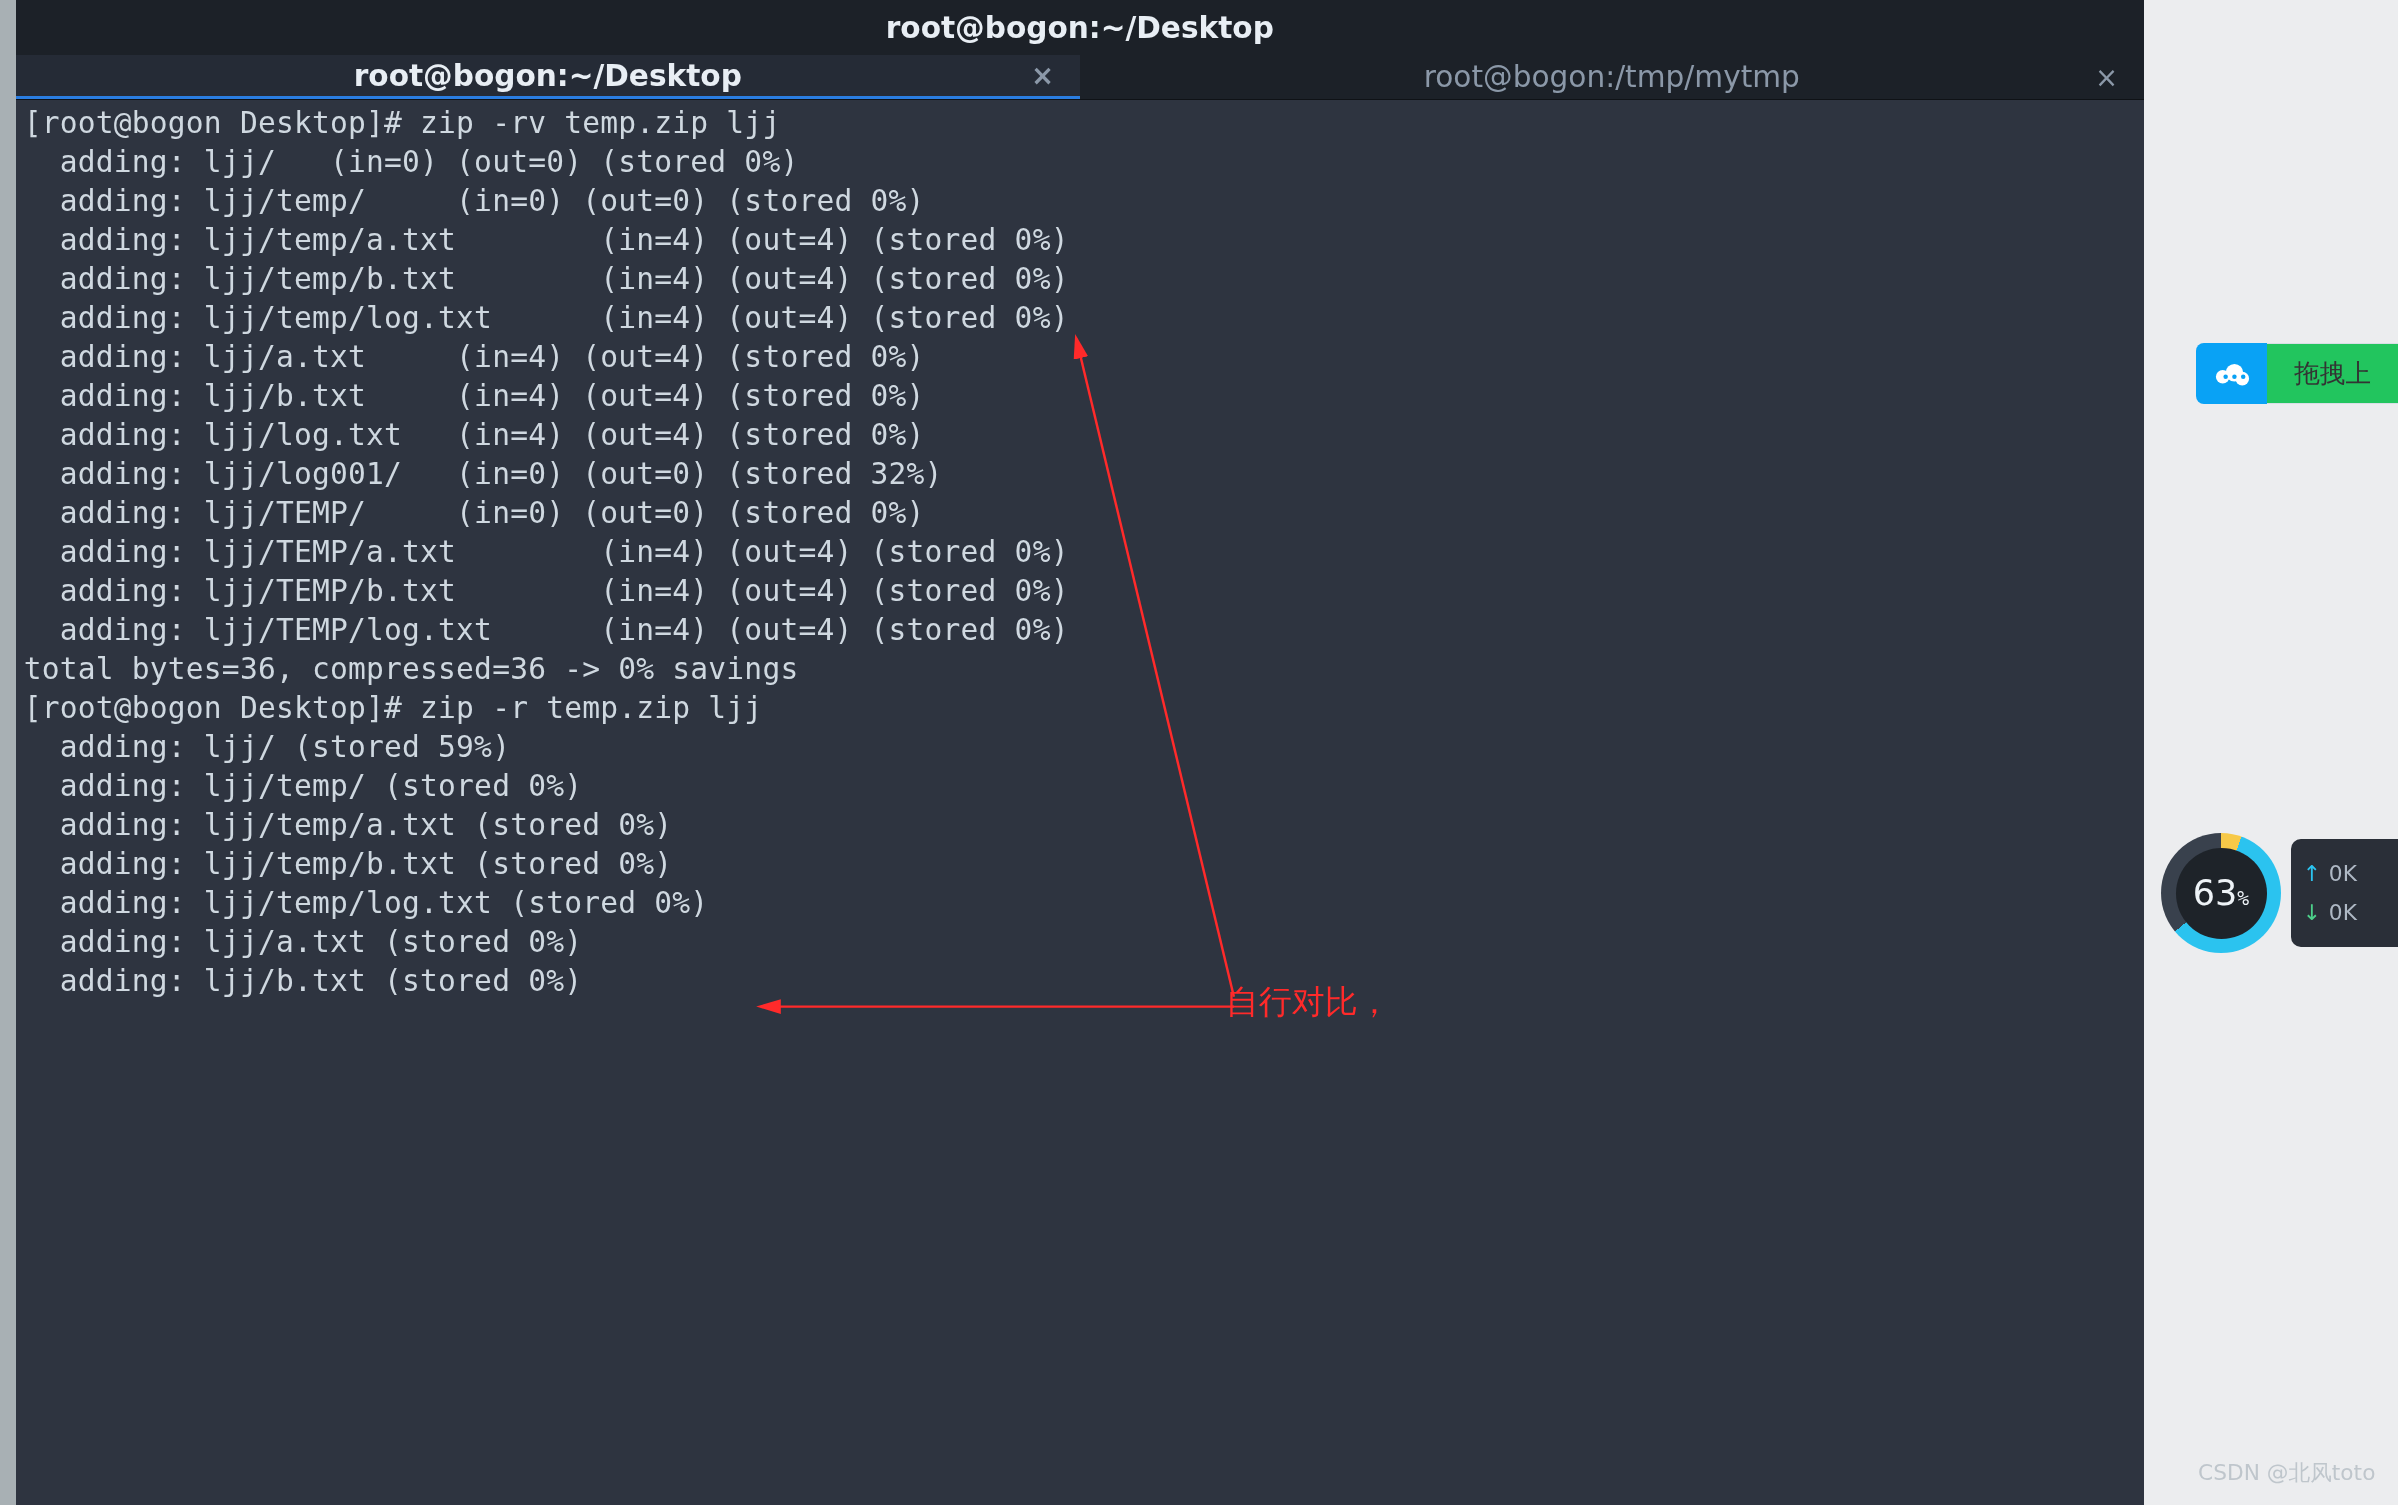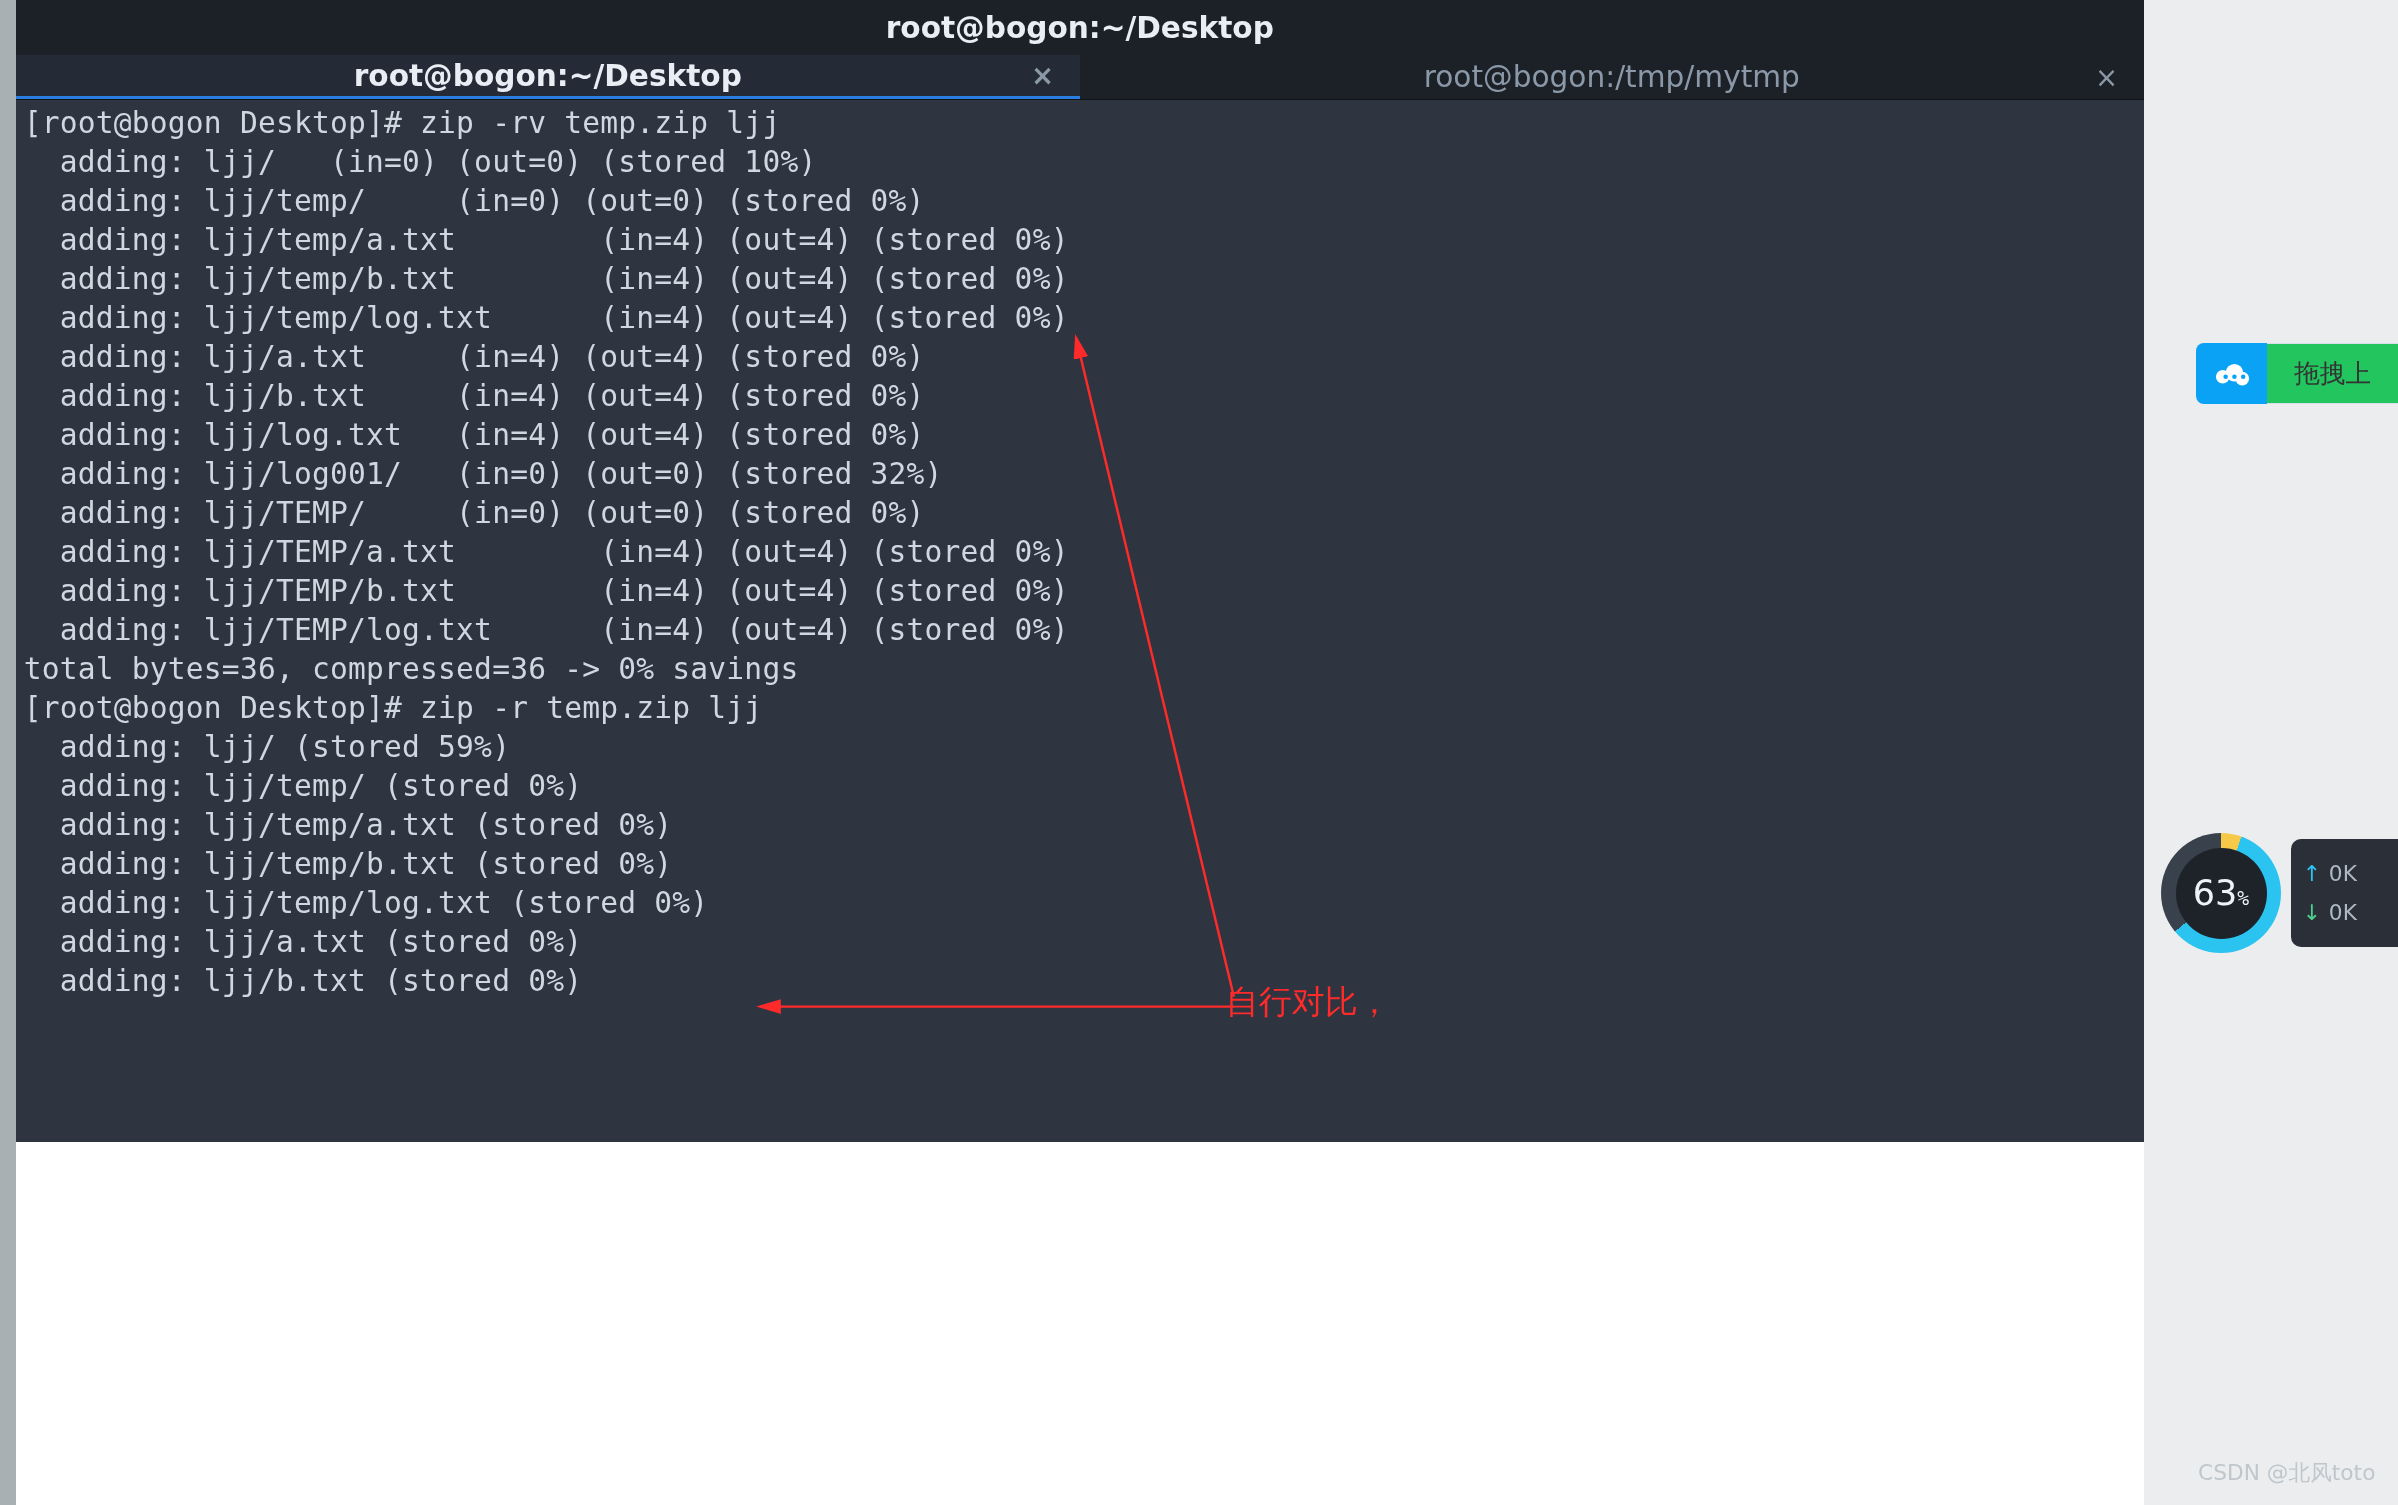--- a/index.html
+++ b/index.html
@@ -1,21 +1,21 @@
 <!DOCTYPE html>
 <html><head>
 <meta charset="utf-8">
 <style>
   * { box-sizing: border-box; margin: 0; padding: 0; }
   html, body { width: 2399px; height: 1505px; overflow: hidden; }
   body { font-family: "DejaVu Sans Mono","Liberation Mono",monospace; background:#fff; position:relative; }
 
   .left-strip { position:absolute; left:0; top:0; width:15.8px; height:1505px; background:#a8b0b4; }
 
-  .window { position:absolute; left:15.8px; top:0; width:2128px; height:1142px; background:#2e3440; color:#d8dee9; }
+  .window { position:absolute; left:15.8px; top:0; width:2128px; height:1505px; background:#2e3440; color:#d8dee9; }
 
   .titlebar { height:55px; background:#1c2128; display:flex; align-items:center; justify-content:center; font-family:"DejaVu Sans",sans-serif; font-size:29.6px; font-weight:600; color:#e8eef4; }
 
   .menubar { height:57px; background:#2a2f39; display:flex; align-items:center; padding-left:19.7px; font-family:"DejaVu Sans",sans-serif; font-size:29.6px; color:#d8dee9; gap:43px; }
   .menubar span { cursor:default; }
 
   .tabbar { height:45px; background:#1c2128; display:flex; border-bottom:1px solid #0f1216; }
   .tab { flex:1; display:flex; align-items:center; justify-content:center; position:relative; font-family:"DejaVu Sans",sans-serif; font-size:29.6px; color:#8b98a8; }
   .tab.active { background:#252b36; color:#e8eef4; font-weight:600; border-bottom:3.9px solid #2a7de1; }
   .tab .close { position:absolute; right:25.6px; font-size:27.6px; color:#8b98a8; }
@@ -64,21 +64,21 @@
       <span>root@bogon:~/Desktop</span>
       <span class="close">×</span>
     </div>
     <div class="tab">
       <span>root@bogon:/tmp/mytmp</span>
       <span class="close">×</span>
     </div>
   </div>
 
   <div class="term"><span>[root@bogon Desktop]# zip -rv temp.zip ljj</span>
-<span>  adding: ljj/   (in=0) (out=0) (stored 10%)</span>
+<span>  adding: ljj/   (in=0) (out=0) (stored 0%)</span>
 <span>  adding: ljj/temp/     (in=0) (out=0) (stored 0%)</span>
 <span>  adding: ljj/temp/a.txt        (in=4) (out=4) (stored 0%)</span>
 <span>  adding: ljj/temp/b.txt        (in=4) (out=4) (stored 0%)</span>
 <span>  adding: ljj/temp/log.txt      (in=4) (out=4) (stored 0%)</span>
 <span>  adding: ljj/a.txt     (in=4) (out=4) (stored 0%)</span>
 <span>  adding: ljj/b.txt     (in=4) (out=4) (stored 0%)</span>
 <span>  adding: ljj/log.txt   (in=4) (out=4) (stored 0%)</span>
 <span>  adding: ljj/log001/   (in=0) (out=0) (stored 32%)</span>
 <span>  adding: ljj/TEMP/     (in=0) (out=0) (stored 0%)</span>
 <span>  adding: ljj/TEMP/a.txt        (in=4) (out=4) (stored 0%)</span>

